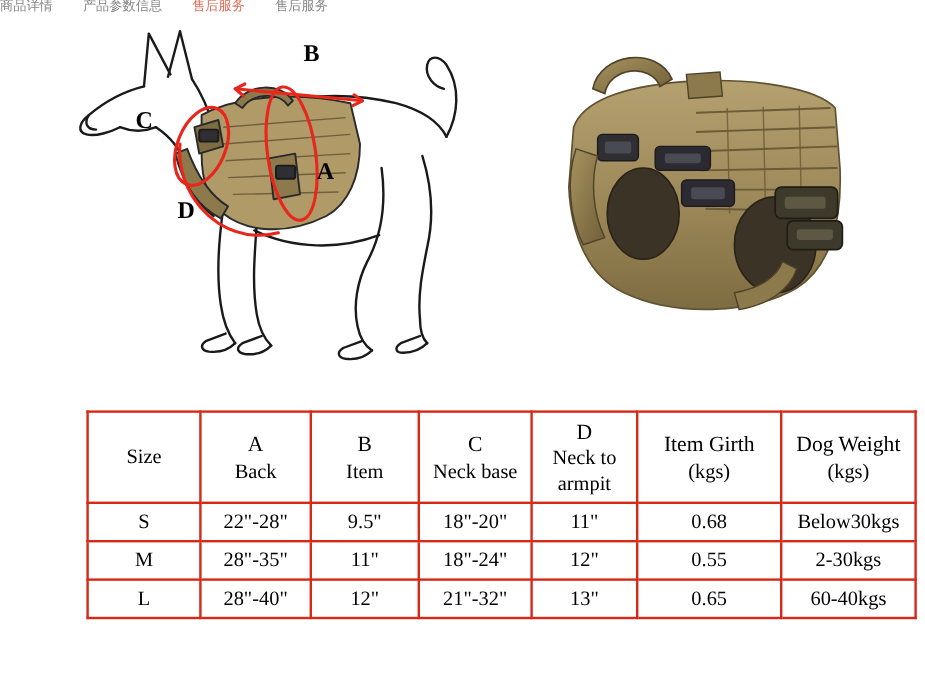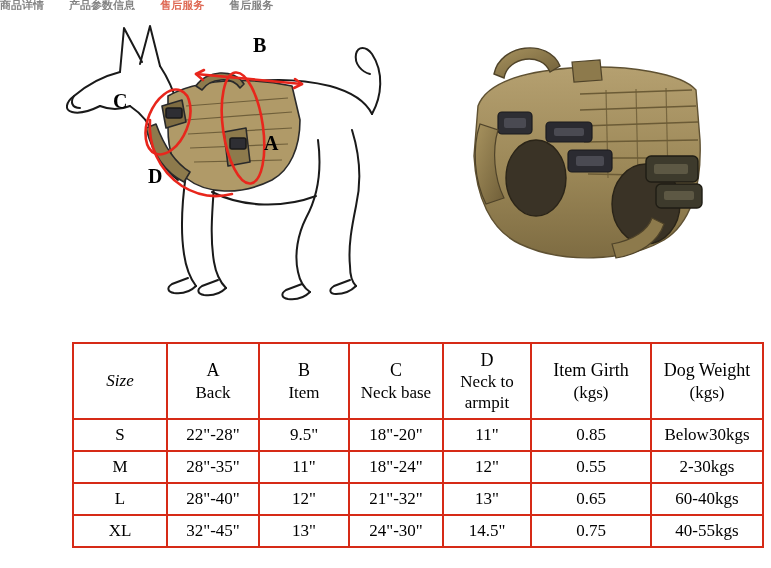--- a/index.html
+++ b/index.html
@@ -26,21 +26,20 @@
     font-size: 11px;
     color: #5a5a5a;
     white-space: nowrap;
   }
   #top-strip .tab {
     display: inline-block;
     margin-right: 22px;
     line-height: 10px;
     vertical-align: top;
     opacity: 0.75;
-    font-weight: bold;
   }
   #top-strip .tab.active { color: #d4371c; }
 
   
   #illustration {
     position: absolute;
     top: 10px; left: 0;
     width: 771px;
     height: 320px;
   }
@@ -90,21 +89,21 @@
     font-size: 18px;
   }
   table.size-table thead th .hdr-sub {
     display: block;
     font-size: 17px;
   }
   table.size-table tbody td {
     height: 30px;
     font-size: 17px;
   }
-  .col-size   { width: 92px; font-style: italic; }
+  .col-size   { width: 92px; }
   .col-a      { width: 90px; }
   .col-b      { width: 88px; }
   .col-c      { width: 92px; }
   .col-d      { width: 86px; }
   .col-iw     { width: 118px; }
   .col-dw     { width: 110px; margin-left: 16px; }
 </style>
 </head>
 <body>
 
@@ -282,45 +281,36 @@
         </th>
       </tr>
     </thead>
     <tbody>
       <tr>
         <td>S</td>
         <td>22"-28"</td>
         <td>9.5"</td>
         <td>18"-20"</td>
         <td>11"</td>
-        <td>0.85</td>
+        <td>0.68</td>
         <td>Below30kgs</td>
       </tr>
       <tr>
         <td>M</td>
         <td>28"-35"</td>
         <td>11"</td>
         <td>18"-24"</td>
         <td>12"</td>
         <td>0.55</td>
         <td>2-30kgs</td>
       </tr>
       <tr>
         <td>L</td>
         <td>28"-40"</td>
         <td>12"</td>
         <td>21"-32"</td>
         <td>13"</td>
         <td>0.65</td>
         <td>60-40kgs</td>
       </tr>
-      <tr>
-        <td>XL</td>
-        <td>32"-45"</td>
-        <td>13"</td>
-        <td>24"-30"</td>
-        <td>14.5"</td>
-        <td>0.75</td>
-        <td>40-55kgs</td>
-      </tr>
     </tbody>
   </table>
 </div>
 
 </body></html>

